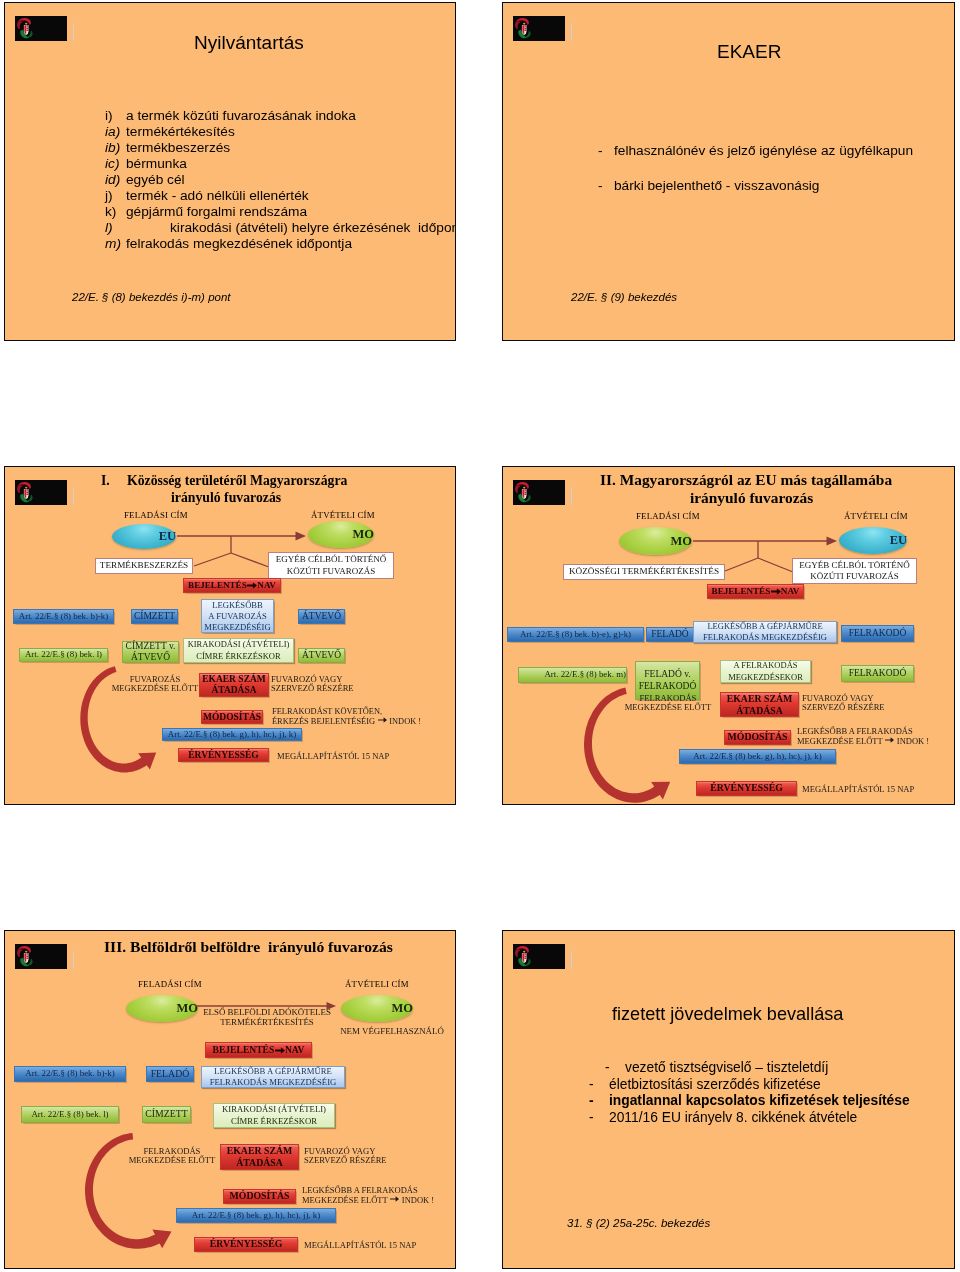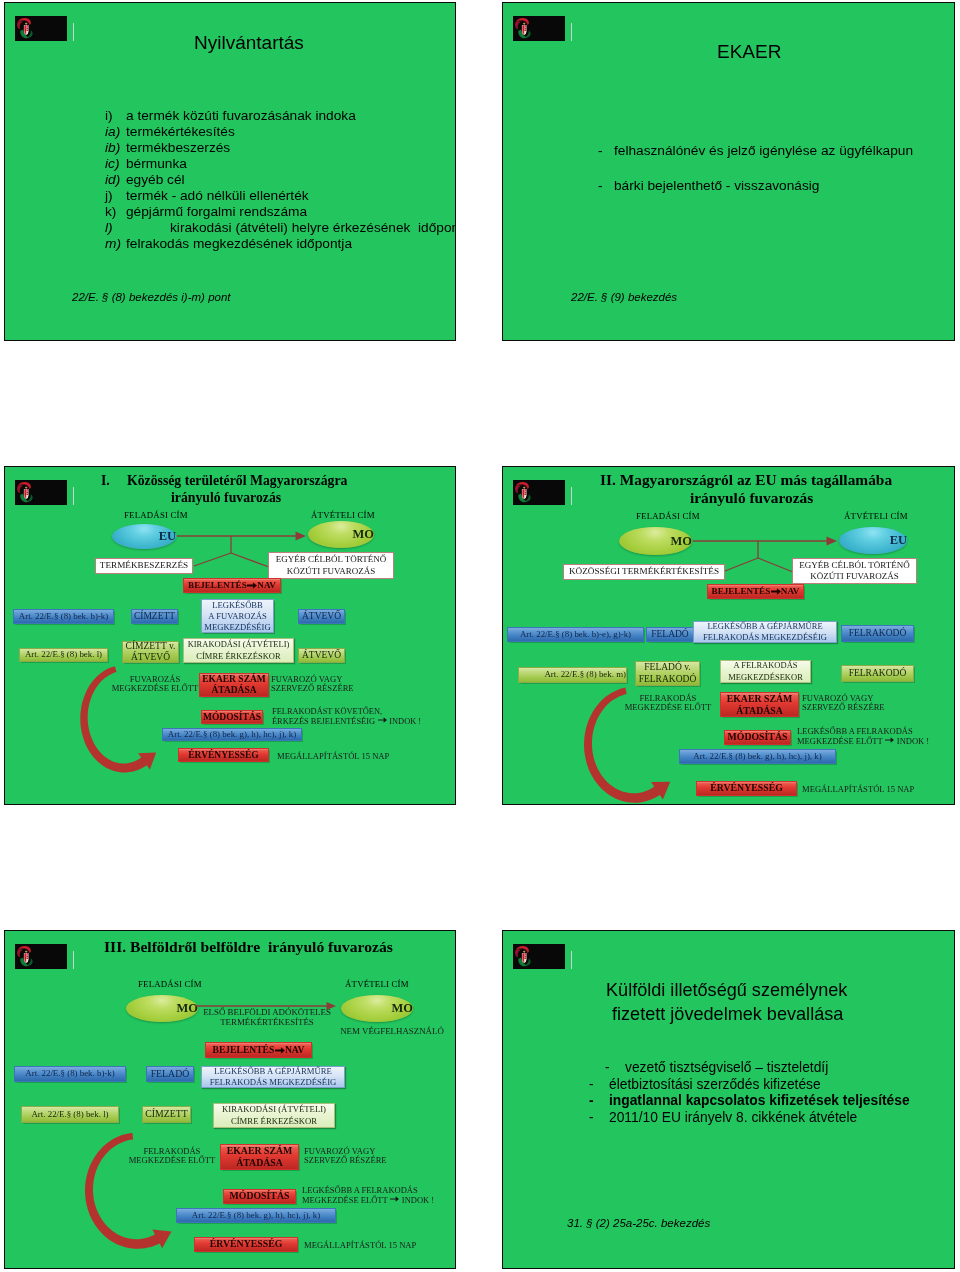--- a/index.html
+++ b/index.html
@@ -1,18 +1,18 @@
 <!DOCTYPE html>
 <html><head>
 <meta charset="utf-8">
 <style>
   html,body{margin:0;padding:0;background:#ffffff;}
   body{width:960px;height:1272px;font-family:"Liberation Sans",sans-serif;position:relative;overflow:hidden;
        -webkit-font-smoothing:antialiased;}
-  .slide{position:absolute;border:1.4px solid #0a0a0a;background:#22c55e;box-sizing:border-box;overflow:hidden;}
+  .slide{position:absolute;border:1.4px solid #0a0a0a;background:#fdba74;box-sizing:border-box;overflow:hidden;}
   .logo{position:absolute;left:9.5px;top:13px;width:52px;height:25px;background:#080808;overflow:hidden;}
   .logo-bar{position:absolute;left:67.5px;top:20px;width:1.6px;height:18px;background:#cfcfcf;}
   .ttl{position:absolute;font-family:"Liberation Sans",sans-serif;color:#000;white-space:nowrap;}
   .bl{position:absolute;font-family:"Liberation Sans",sans-serif;color:#000;white-space:nowrap;padding-left:28px;}
   .fn{position:absolute;font-style:italic;font-family:"Liberation Sans",sans-serif;color:#000;white-space:nowrap;}
   .dtitle{position:absolute;font-family:"Liberation Serif",serif;font-weight:bold;color:#000;white-space:nowrap;text-align:center;}
   .dlbl{position:absolute;font-family:"Liberation Serif",serif;color:#000;white-space:nowrap;}
   .oval{position:absolute;border-radius:50%;display:flex;align-items:center;justify-content:flex-end;
         font-family:"Liberation Serif",serif;font-weight:bold;}
   .bx{position:absolute;box-sizing:border-box;display:flex;flex-direction:column;align-items:center;
@@ -297,21 +297,21 @@
     <span>LEGKÉSŐBB A GÉPJÁRMŰRE</span>
     <span>FELRAKODÁS MEGKEZDÉSÉIG</span>
     </div>
   <div class="bx bxblue" style="left:338px;top:158px;width:73px;height:17px;font-size:9.5px;">
     <span>FELRAKODÓ</span>
     </div>
 
   <div class="bx bxgreen" style="left:15px;top:200px;width:109px;height:16px;font-size:8.9px;align-items:flex-end;">
     <span>Art. 22/E.§ (8) bek. m)</span>
     </div>
-  <div class="bx bxgreen" style="left:132px;top:194px;width:65px;height:25px;font-size:9.5px;line-height:1.2;">
+  <div class="bx bxgreen" style="left:132px;top:194px;width:65px;height:39px;font-size:9.5px;line-height:1.2;">
     <span>FELADÓ v.</span>
     <span>FELRAKODÓ</span>
     </div>
   <div class="bx bxlgreen" style="left:217px;top:193px;width:91px;height:23px;font-size:8.5px;line-height:1.3;box-shadow:1px 1px 1px rgba(0,0,0,0.3);">
     <span>A FELRAKODÁS</span>
     <span>MEGKEZDÉSEKOR</span>
     </div>
   <div class="bx bxgreen" style="left:338px;top:198px;width:73px;height:17px;font-size:9.5px;">
     <span>FELRAKODÓ</span>
     </div>
@@ -472,30 +472,29 @@
       <path d="M5.2 15.0 C4.9 17.4 6.1 20.0 8.4 21.4 C10.5 22.6 12.9 22.6 14.5 21.6 C12.4 21.0 10.5 19.4 9.4 17.5 C8.6 16.1 8.3 14.7 8.2 13.5 C7.1 14.1 6.0 14.6 5.2 15.0 Z" fill="#117a34"></path>
       <path d="M14.5 21.6 C16.2 21.0 17.4 19.6 17.6 18.0 C17.8 16.5 17.0 15.1 15.8 14.5 C15.9 16.3 15.4 18.1 14.3 19.4 C13.7 20.2 13.0 20.9 12.3 21.3 C13.0 21.5 13.8 21.6 14.5 21.6 Z" fill="#0a5c26"></path>
       <path d="M8.9 8.9 h4.6 v6.3 q0 2.8 -2.3 3.9 q-2.3 -1.1 -2.3 -3.9 Z" fill="#e8e4d8"></path>
       <path d="M9.35 9.35 h1.85 v9.2 q-1.85 -1.2 -1.85 -3.6 Z" fill="#c81b2e"></path>
       <path d="M11.4 9.35 h1.75 v1.5 h-1.75 Z M11.4 11.4 h1.75 v1.5 h-1.75 Z M11.4 13.45 h1.75 v1.5 h-1.75 Z" fill="#c81b2e"></path>
       <path d="M10.8 6.6 h0.7 v2.4 h-0.7 Z M9.95 7.3 h2.4 v0.7 h-2.4 Z" fill="#c8a94e"></path>
     </g>
       </svg>
   </div>
   <div class="logo-bar"></div>
-  <div class="ttl" style="left:103px;top:49px;font-size:18.1px;">Külföldi illetőségű személynek</div>
   <div class="ttl" style="left:109px;top:73px;font-size:18.1px;">fizetett jövedelmek bevallása</div>
   <div style="position:absolute;left:58px;top:129px;">
     <div class="bl" style="position:absolute;left:16px;top:0.0px;font-size:13.8px;">
       <span style="display:inline-block;width:20px;">-</span><span>vezető tisztségviselő – tiszteletdíj</span>
     </div>
     <div class="bl" style="position:absolute;left:0px;top:16.5px;font-size:13.8px;">
       <span style="display:inline-block;width:20px;">-</span><span>életbiztosítási szerződés kifizetése</span>
     </div>
     <div class="bl" style="position:absolute;left:0px;top:33.0px;font-size:13.8px;font-weight:bold;">
       <span style="display:inline-block;width:20px;">-</span><span>ingatlannal kapcsolatos kifizetések teljesítése</span>
     </div>
     <div class="bl" style="position:absolute;left:0px;top:49.5px;font-size:13.8px;">
-      <span style="display:inline-block;width:20px;">-</span><span>2011/10 EU irányelv 8. cikkének átvétele</span>
+      <span style="display:inline-block;width:20px;">-</span><span>2011/16 EU irányelv 8. cikkének átvétele</span>
     </div>
   </div>
   <div class="fn" style="left:64px;top:286px;font-size:11.5px;">31. § (2) 25a-25c. bekezdés</div>
 </div>
 
 </body></html>

